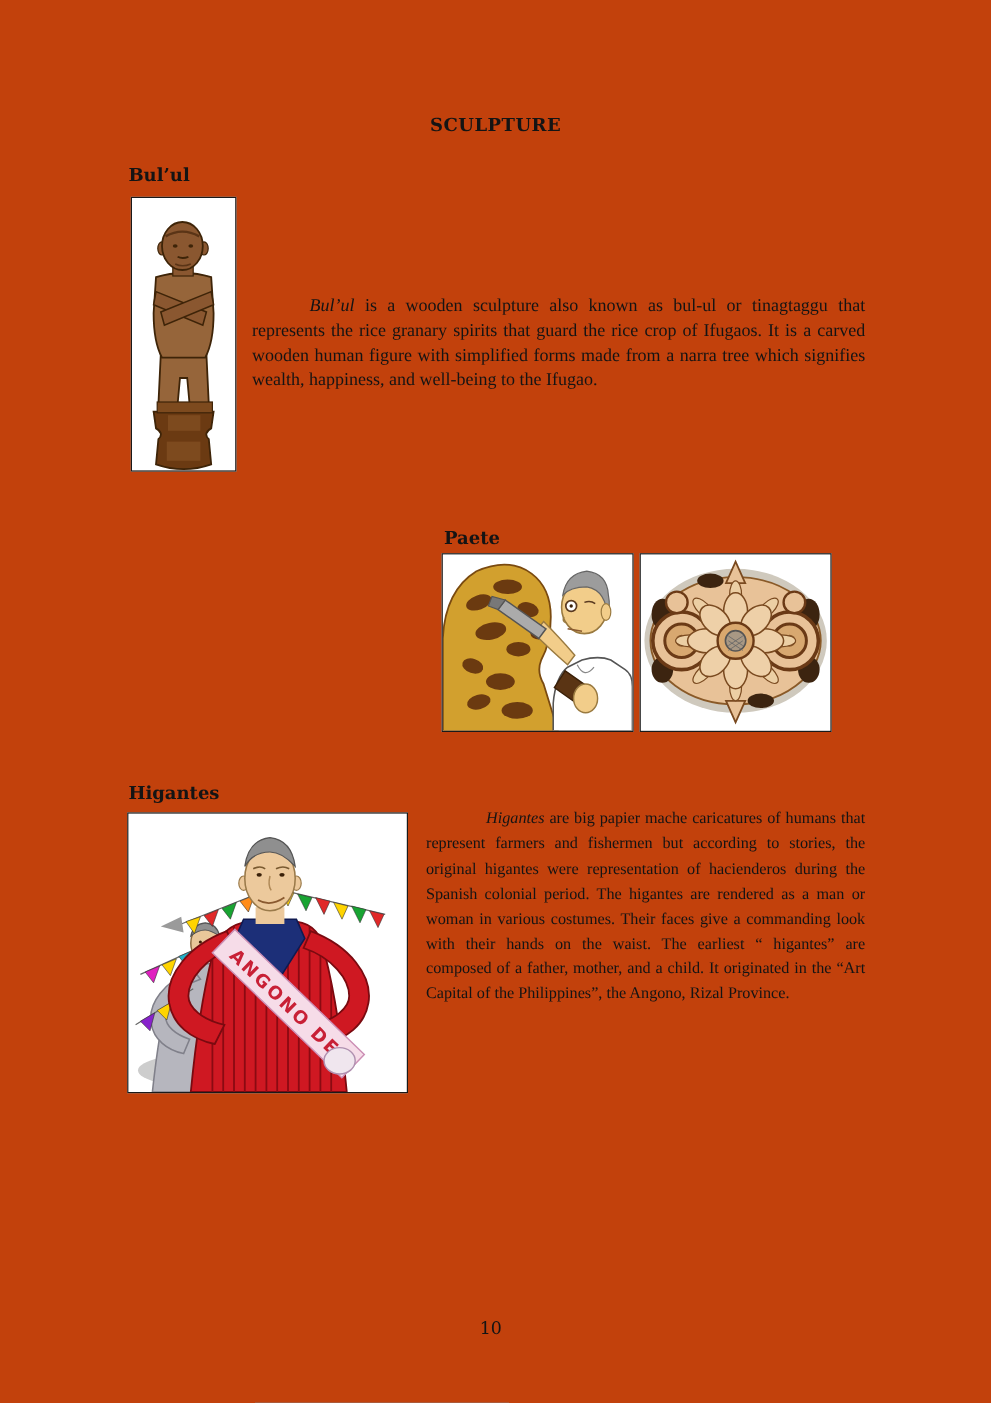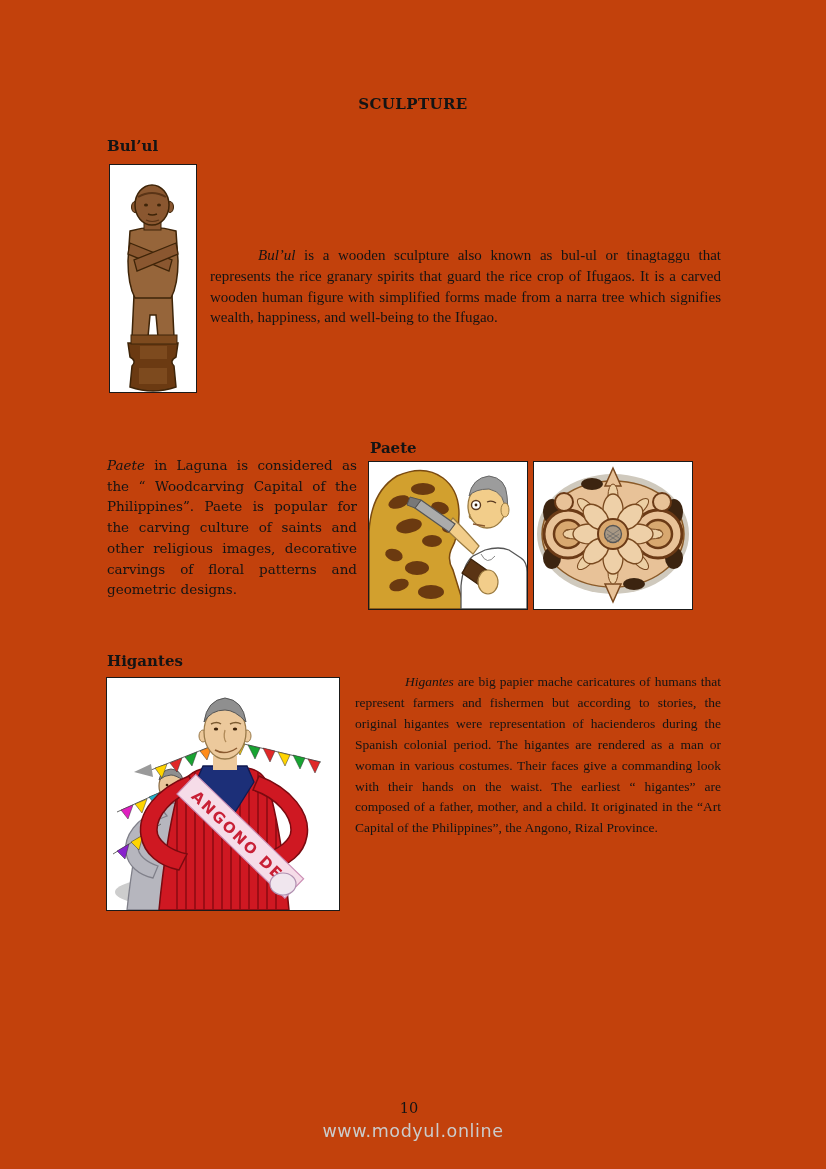--- a/index.html
+++ b/index.html
@@ -77,21 +77,20 @@
       <path d="M28,32 Q42,24 56,32" fill="none" stroke="#5a3416" stroke-width="2"></path>
       <ellipse cx="36" cy="40" rx="2" ry="1.5" fill="#3e2408"></ellipse>
       <ellipse cx="49" cy="40" rx="2" ry="1.5" fill="#3e2408"></ellipse>
       <path d="M38,49 Q42,51 47,49" fill="none" stroke="#3e2408" stroke-width="1.5"></path>
       <path d="M36,55 Q42,58 49,55" fill="none" stroke="#5a3416" stroke-width="1.2"></path>
     </svg>
   </div>
 
   <p class="abs para p-bulul"><i>Bul’ul</i><span> is a wooden sculpture also known as bul-ul or tinagtaggu that represents the rice granary spirits that guard the rice crop of Ifugaos. It is a carved wooden human figure with simplified forms made from a narra tree which signifies wealth, happiness, and well-being to the Ifugao.</span></p>
 
-  <p class="abs para p-paete"><i>Paete</i><span> in Laguna is considered as the “ Woodcarving Capital of the Philippines”. Paete is popular for the carving culture of saints and other religious images, decorative carvings of floral patterns and geometric designs.</span></p>
 
   <div class="abs sec-heading" style="left:370px;top:439px;">Paete</div>
 
   <div class="abs imgbox" style="left:368px;top:461px;width:158px;height:147px;">
     <svg width="158" height="147" viewBox="0 0 158 147">
 
       <path d="M0,147 L0,70 Q2,30 28,14 Q55,2 74,16 Q90,28 90,52 Q90,74 82,88 Q78,98 84,108 L96,147 Z" fill="#d2a02e" stroke="#7a4a10" stroke-width="1.5"></path>
       <g fill="#6b3a10">
         <ellipse cx="30" cy="40" rx="11" ry="6" transform="rotate(-20 30 40)"></ellipse>
         <ellipse cx="54" cy="27" rx="12" ry="6"></ellipse>
@@ -276,15 +275,14 @@
         <text x="6" y="7" font-family="DejaVu Sans, sans-serif" font-size="15" font-weight="bold" fill="#c82036" letter-spacing="2">ANGONO DE</text>
       </g>
 
       <ellipse cx="176" cy="206" rx="13" ry="11" fill="#f0e6ee" stroke="#b090b0" stroke-width="1.2"></ellipse>
     </svg>
   </div>
 
   <p class="abs para p-higantes"><i>Higantes</i><span> are big papier mache caricatures of humans that represent farmers and fishermen but according to stories, the original higantes were representation of hacienderos during the Spanish colonial period. The higantes are rendered as a man or woman in various costumes. Their faces give a commanding look with their hands on the waist. The earliest “ higantes” are composed of a father, mother, and a child. It originated in the “Art Capital of the Philippines”, the Angono, Rizal Province.</span></p>
 
   <div class="abs page-number">10</div>
-  <div class="abs watermark">www.modyul.online</div>
 
 </div>
 
 </body></html>

